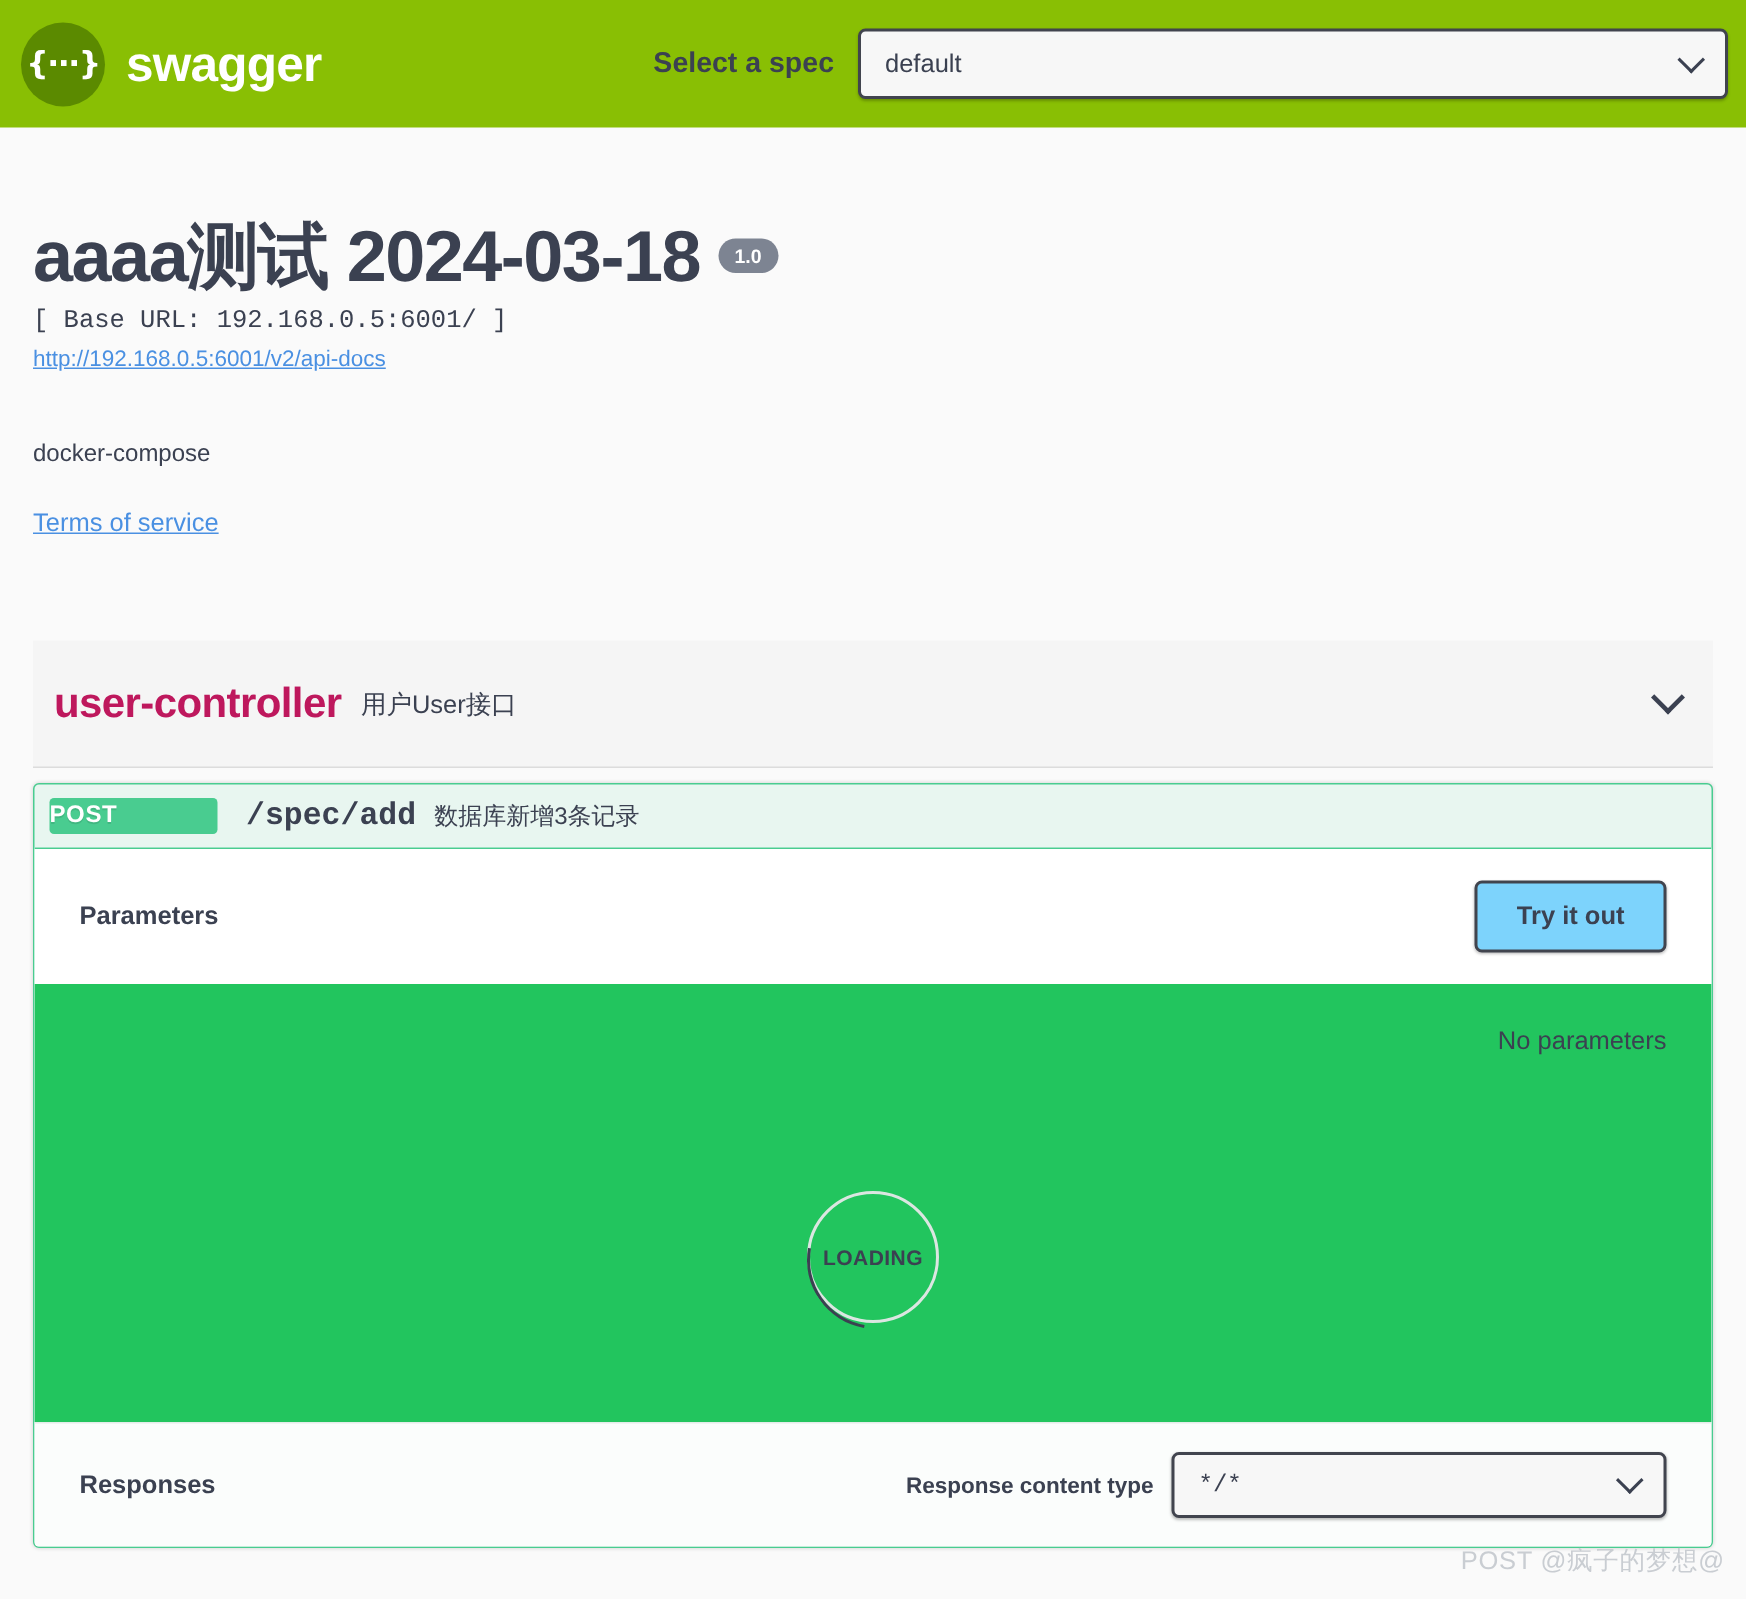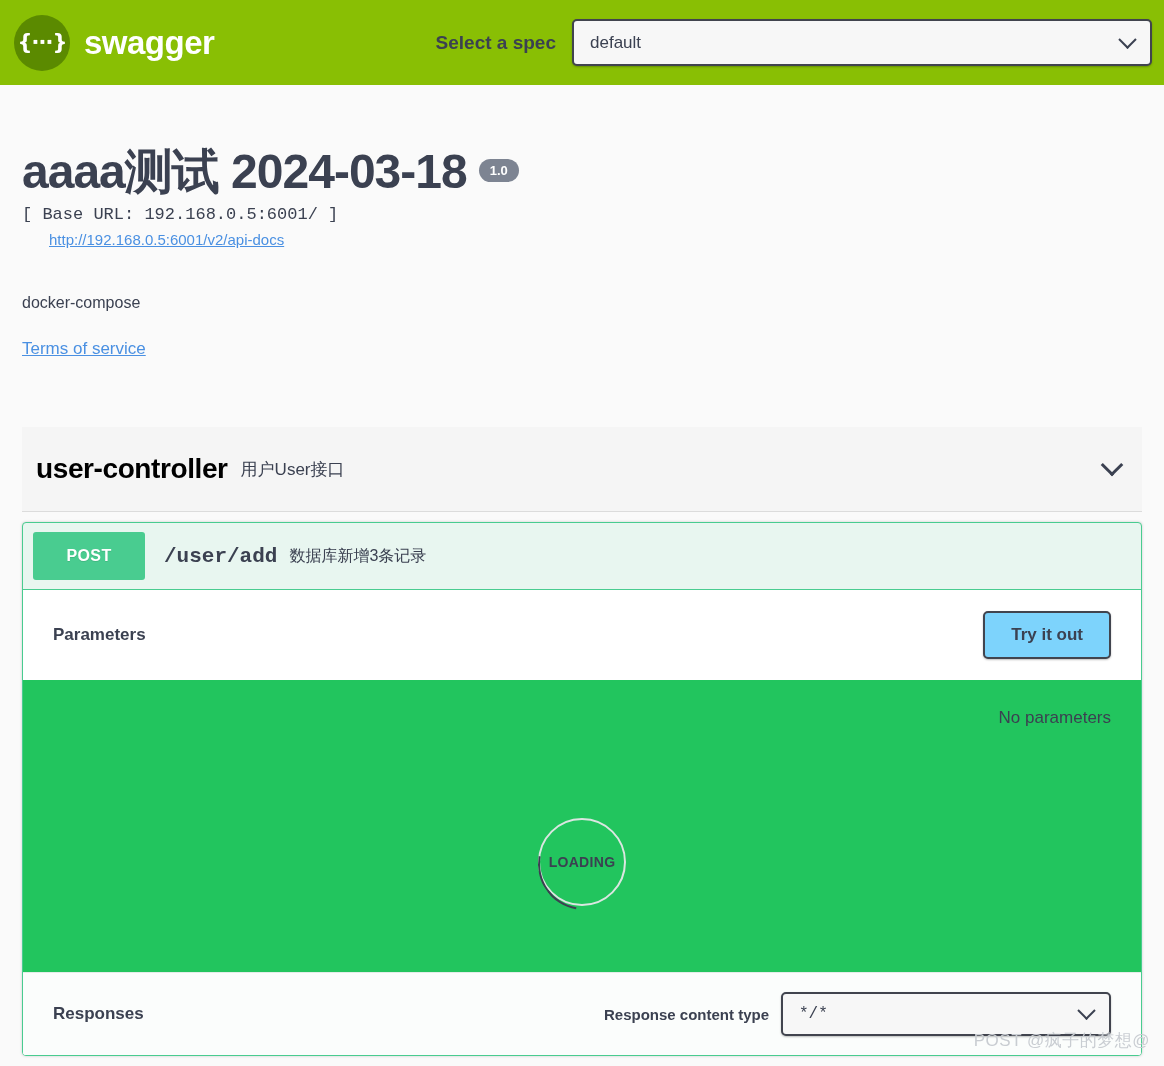--- a/index.html
+++ b/index.html
@@ -116,21 +116,20 @@
     font-size: 17px;
     color: #3b4151;
   }
   .api-docs-link {
     display: inline-block;
     margin-top: 7px;
     font-size: 15px;
     color: #4a90e2;
     text-decoration: underline;
     cursor: pointer;
-    margin-left: 27px;
   }
   .desc {
     margin: 45px 0 0 0;
     font-size: 16px;
     color: #3b4151;
   }
   .tos-link {
     display: inline-block;
     margin-top: 27px;
     font-size: 17px;
@@ -146,21 +145,21 @@
     border-bottom: 1px solid #dcdcdc;
     height: 85px;
     display: flex;
     align-items: center;
     padding: 0 22px 0 14px;
     cursor: pointer;
   }
   .tag-name {
     font-size: 28px;
     font-weight: bold;
-    color: #000000;
+    color: #be185d;
     letter-spacing: -0.4px;
   }
   .tag-desc {
     margin-left: 13px;
     font-size: 17px;
     color: #3b4151;
   }
   .tag-chev {
     margin-left: auto;
     width: 16px; height: 16px;
@@ -184,22 +183,21 @@
     padding: 9px 10px;
     cursor: pointer;
   }
   .method-badge {
     background: #49cc90;
     color: #ffffff;
     font-size: 16px;
     font-weight: bold;
     letter-spacing: 0.4px;
     min-width: 112px;
-    text-align: center;
-    padding: 15px 0;
+    padding: 3px 0;
     border-radius: 3px;
     text-shadow: 0 1px 0 rgba(0,0,0,0.1);
   }
   .op-path {
     margin-left: 19px;
     font-family: "Liberation Mono", "DejaVu Sans Mono", monospace;
     font-size: 21px;
     font-weight: bold;
     color: #3b4151;
   }
@@ -364,21 +362,21 @@
     <div class="tag-header">
       <span class="tag-name">user-controller</span>
       <span class="tag-desc">用户User接口</span>
       <span class="tag-chev"></span>
     </div>
 
     <div class="operation">
 
       <div class="op-summary">
         <span class="method-badge">POST</span>
-        <span class="op-path">/user/add</span>
+        <span class="op-path">/spec/add</span>
         <span class="op-desc">数据库新增3条记录</span>
       </div>
 
       <div class="op-body">
 
         <div class="params-header">
           <span class="params-title">Parameters</span>
           <button class="try-btn">Try it out</button>
         </div>
 

